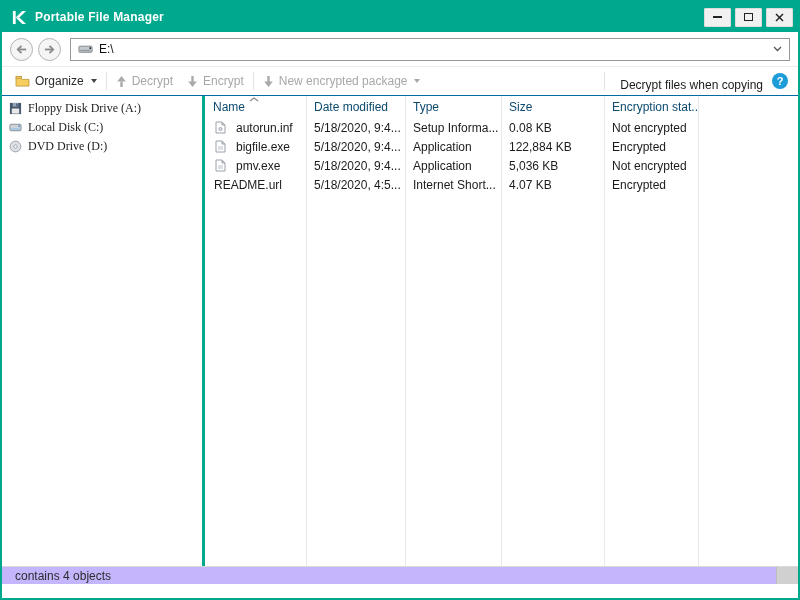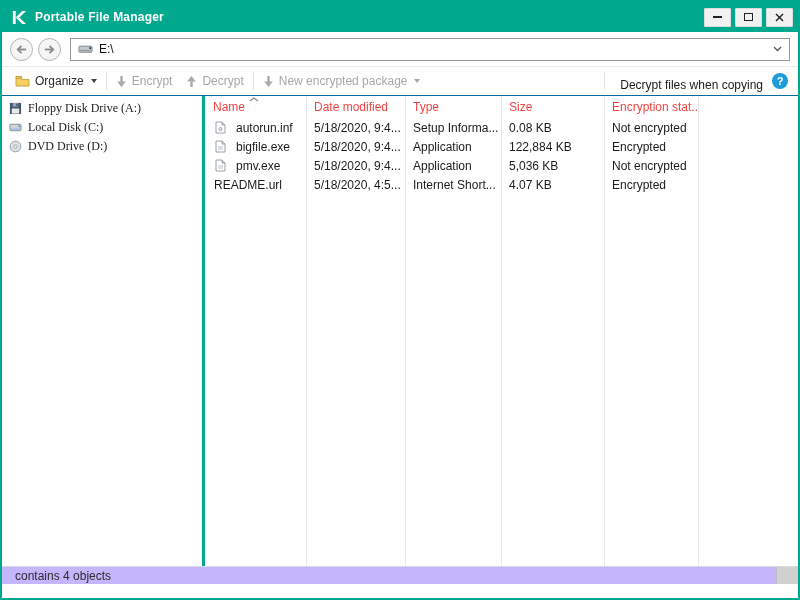--- a/index.html
+++ b/index.html
@@ -35,21 +35,21 @@
   
   .content{flex:1;display:flex;min-height:0;background:#fff;}
   .sidebar{width:200px;flex:0 0 auto;padding-top:3px;}
   .side-item{height:19px;display:flex;align-items:center;gap:6px;padding:0 4px 0 6px;font-size:12px;color:#1c1c1c;white-space:nowrap;font-family:Liberation Serif, serif;}
   .side-item.selected{background:#d7d7d7;}
   .sicon{display:flex;align-items:center;width:14px;justify-content:center;}
   .vsep{width:3px;flex:0 0 auto;background:#00a88e;}
 
   .filearea{flex:1;position:relative;min-width:0;}
   .colline{position:absolute;top:0;bottom:0;width:1px;background:#e9e9e9;}
-  .fheader{display:flex;height:22px;align-items:center;font-size:12px;color:#ef4444;position:relative;}
+  .fheader{display:flex;height:22px;align-items:center;font-size:12px;color:#0c4a6e;position:relative;}
   .hcell{padding-left:8px;overflow:hidden;white-space:nowrap;}
   .col-name{width:101px;}.col-date{width:99px;}.col-type{width:96px;}.col-size{width:103px;}.col-enc{width:94px;}
   .sortcaret{position:absolute;left:44px;top:1px;line-height:0;}
   .frow{display:flex;height:19px;align-items:center;font-size:12px;color:#1b1b1b;}
   .fcell{padding-left:8px;overflow:hidden;white-space:nowrap;}
   .namecell{display:flex;align-items:center;gap:10px;padding-left:9px;}
   .ficon{display:flex;align-items:center;width:12px;justify-content:center;flex:0 0 auto;}
 
   
   .statusbar{height:18px;flex:0 0 auto;background:#c4b5fd;border-top:1px solid #d9d9d9;display:flex;align-items:center;padding-left:13px;font-size:12px;color:#2d2d2d;position:relative;}
@@ -124,34 +124,34 @@
             <rect x="1" y="1.5" width="6" height="2" fill="#f5ce5e" stroke="#c3a041" stroke-width="1"></rect>
           </svg>
       </span>
       <span>Organize</span>
       <span class="dd"></span>
     </div>
     <div class="tsep"></div>
     <div class="tool disabled">
       <span style="display:flex;align-items:center;">
         <svg width="11" height="13" viewBox="0 0 11 13">
+            <polygon points="5.5,1 9.8,6.5 1.2,6.5" fill="#aaaaaa"></polygon>
+            <rect x="4.3" y="6.5" width="2.4" height="5.5" fill="#aaaaaa"></rect>
+          </svg>
+      </span>
+      <span>Decrypt</span>
+    </div>
+    <div class="tool disabled">
+      <span style="display:flex;align-items:center;">
+        <svg width="11" height="13" viewBox="0 0 11 13">
             <rect x="4.3" y="1" width="2.4" height="6" fill="#aaaaaa"></rect>
             <polygon points="1.2,6.5 9.8,6.5 5.5,12" fill="#aaaaaa"></polygon>
           </svg>
       </span>
       <span>Encrypt</span>
-    </div>
-    <div class="tool disabled">
-      <span style="display:flex;align-items:center;">
-        <svg width="11" height="13" viewBox="0 0 11 13">
-            <polygon points="5.5,1 9.8,6.5 1.2,6.5" fill="#aaaaaa"></polygon>
-            <rect x="4.3" y="6.5" width="2.4" height="5.5" fill="#aaaaaa"></rect>
-          </svg>
-      </span>
-      <span>Decrypt</span>
     </div>
     <div class="tsep"></div>
     <div class="tool disabled">
       <span style="display:flex;align-items:center;">
         <svg width="11" height="13" viewBox="0 0 11 13">
             <rect x="4.3" y="1" width="2.4" height="6" fill="#aaaaaa"></rect>
             <polygon points="1.2,6.5 9.8,6.5 5.5,12" fill="#aaaaaa"></polygon>
           </svg>
       </span>
       <span>New encrypted package</span>

